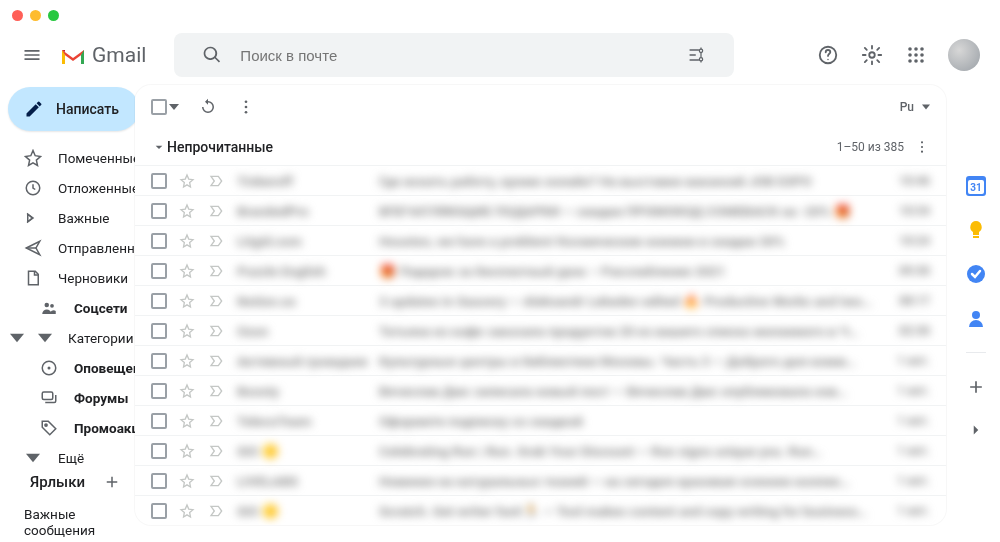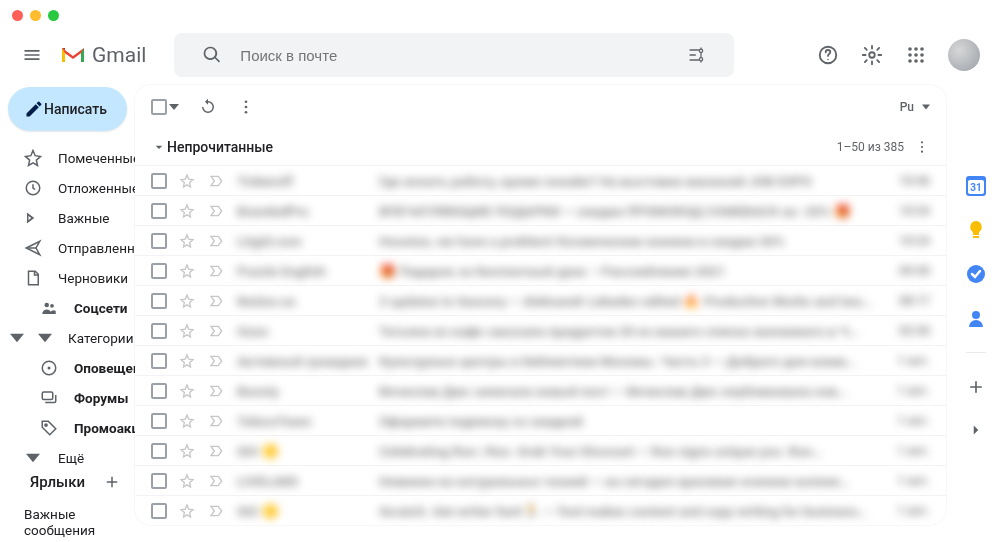--- a/index.html
+++ b/index.html
@@ -3,32 +3,32 @@
 <meta charset="utf-8">
 <style>
   * { box-sizing: border-box; margin: 0; padding: 0; }
   body { font-family: 'Google Sans', Roboto, Arial, sans-serif; font-size: 14px; color: #202124; background: #fff; width: 1000px; height: 542px; overflow: hidden; }
   .window-dots { display: flex; gap: 7px; padding: 10px 12px; }
   .dot { width: 11px; height: 11px; border-radius: 50%; }
   .dot.red { background: #ff5f57; } .dot.yellow { background: #febc2e; } .dot.green { background: #28c840; }
 
   .header { display: flex; align-items: center; height: 48px; padding: 0 12px; gap: 8px; }
   .menu-btn { width: 40px; height: 40px; display: flex; align-items: center; justify-content: center; border-radius: 50%; cursor: pointer; color: #5f6368; }
-  .logo { display: flex; align-items: center; gap: 6px; padding-right: 20px; }
+  .logo { display: flex; align-items: flex-end; gap: 6px; padding-right: 20px; }
   .logo-text { font-size: 21px; color: #5f6368; font-weight: 400; }
   .search-box { flex: 1; max-width: 560px; height: 44px; background: #f1f3f4; border-radius: 8px; display: flex; align-items: center; padding: 0 20px; }
   .search-box input { flex: 1; border: none; background: transparent; font-size: 15px; outline: none; padding: 0 10px; color: #5f6368; }
   .search-box .sicon { width: 36px; height: 36px; display:flex;align-items:center;justify-content:center; color:#5f6368; }
   .header-right { margin-left: auto; display: flex; align-items: center; gap: 4px; }
   .hicon { width: 40px; height: 40px; display:flex; align-items:center; justify-content:center; border-radius:50%; cursor:pointer; color:#5f6368;}
   .avatar { width: 32px; height: 32px; border-radius: 50%; background: radial-gradient(circle at 35% 35%, #d7d7d7, #9aa0a6); margin: 0 8px; }
 
   .layout { display: flex; height: 460px; }
   .sidebar { width: 200px; padding-top: 8px; overflow: hidden; }
-  .compose { margin: 0 8px 12px 8px; height: 44px; border-radius: 22px; background: #c2e7ff; display: inline-flex; align-items: center; padding: 0 20px 0 16px; font-size: 14px; font-weight: 500; cursor: pointer; box-shadow: 0 1px 2px rgba(0,0,0,0.1); }
+  .compose { margin: 0 8px 12px 8px; height: 44px; border-radius: 22px; background: #c2e7ff; display: inline-flex; align-items: center; gap: 12px; padding: 0 20px 0 16px; font-size: 14px; font-weight: 500; cursor: pointer; box-shadow: 0 1px 2px rgba(0,0,0,0.1); }
   .nav-item { height: 30px; display: flex; align-items: center; gap: 16px; padding: 0 18px 0 24px; cursor: pointer; border-radius: 0 16px 16px 0; margin-right: 10px; font-size: 13.5px; color:#202124;}
   .nav-item.active { background: #d3e3fd; font-weight: 700; }
   .nav-item .nicon { width: 18px; display:flex; align-items:center; justify-content:center; color:#5f6368;}
   .nav-item.bold { font-weight: 700; }
   .sub-item { padding-left: 40px; }
   .section-head { height: 34px; display:flex; align-items:flex-start; padding: 0 14px 0 30px; font-size: 15px; font-weight:500; color:#202124;}
   .section-head .plus { margin-left:auto; color:#5f6368; cursor:pointer;}
 
   .main { flex: 1; display: flex; align-items: center; }
   .list-pane { flex:1; background:#fff; border-radius: 16px; margin: 0 6px 8px 0; box-shadow: 0 0 0 1px rgba(0,0,0,0.03); overflow:hidden; position:relative; }

